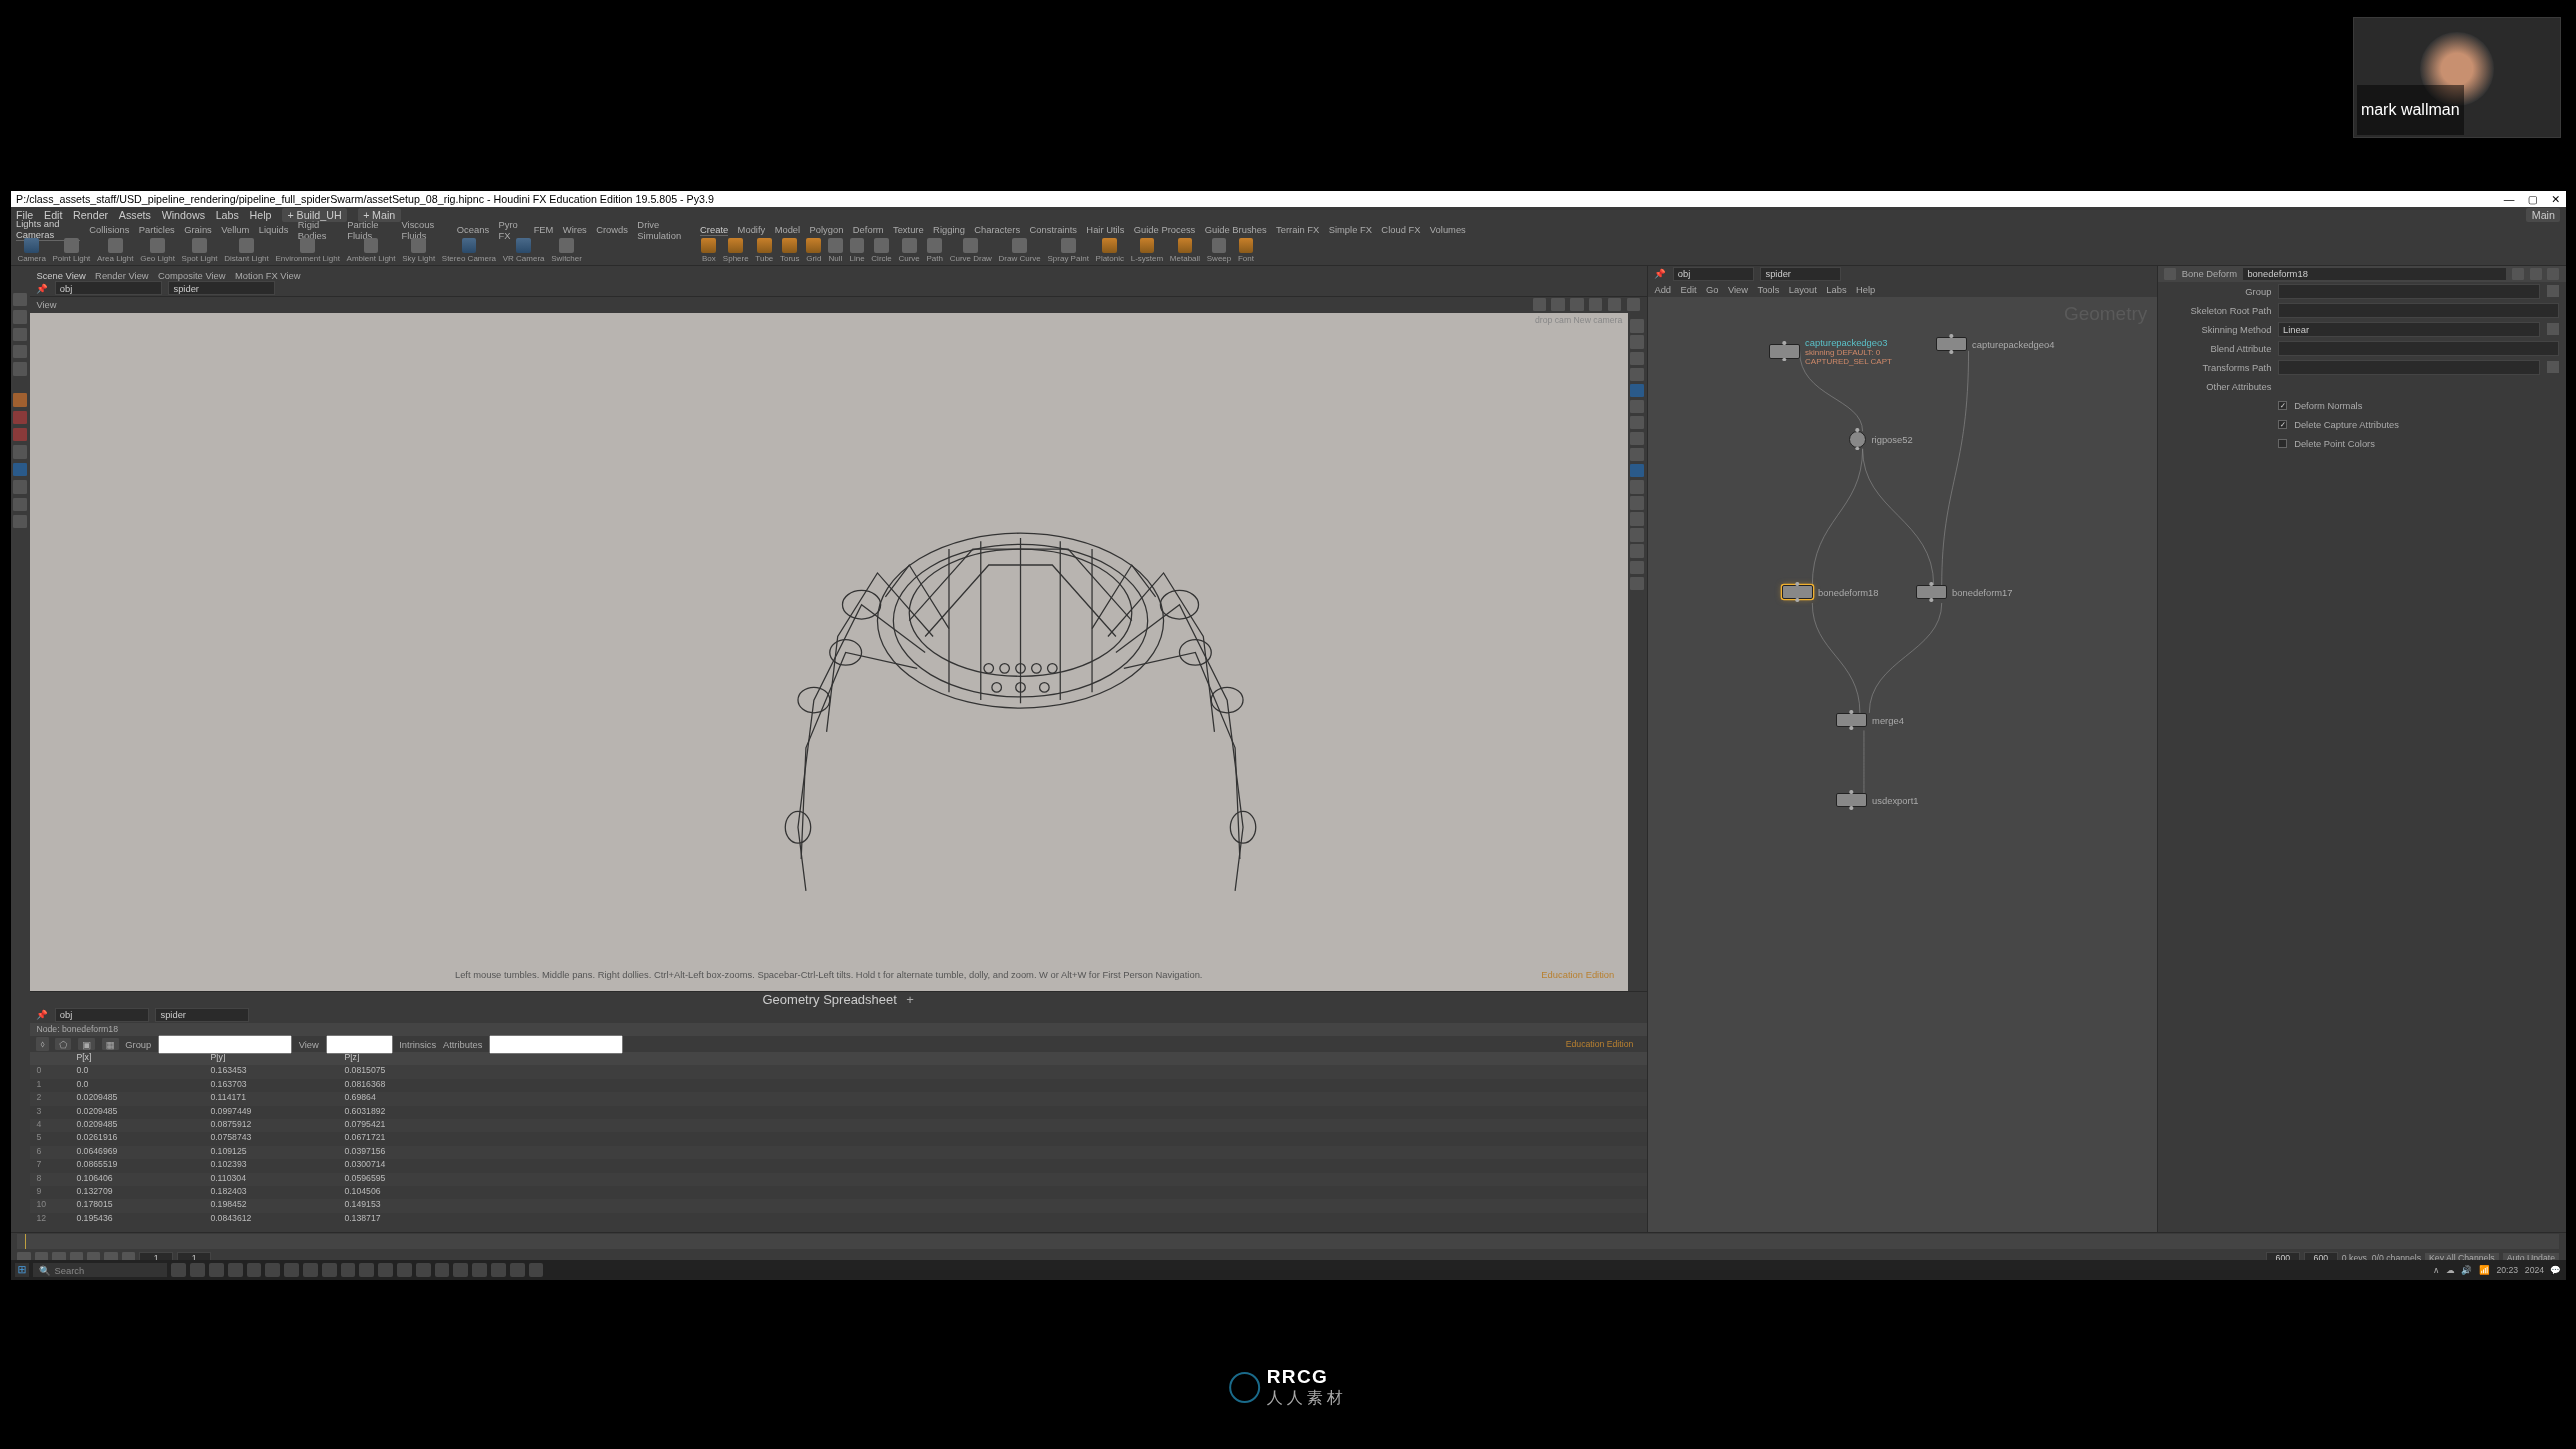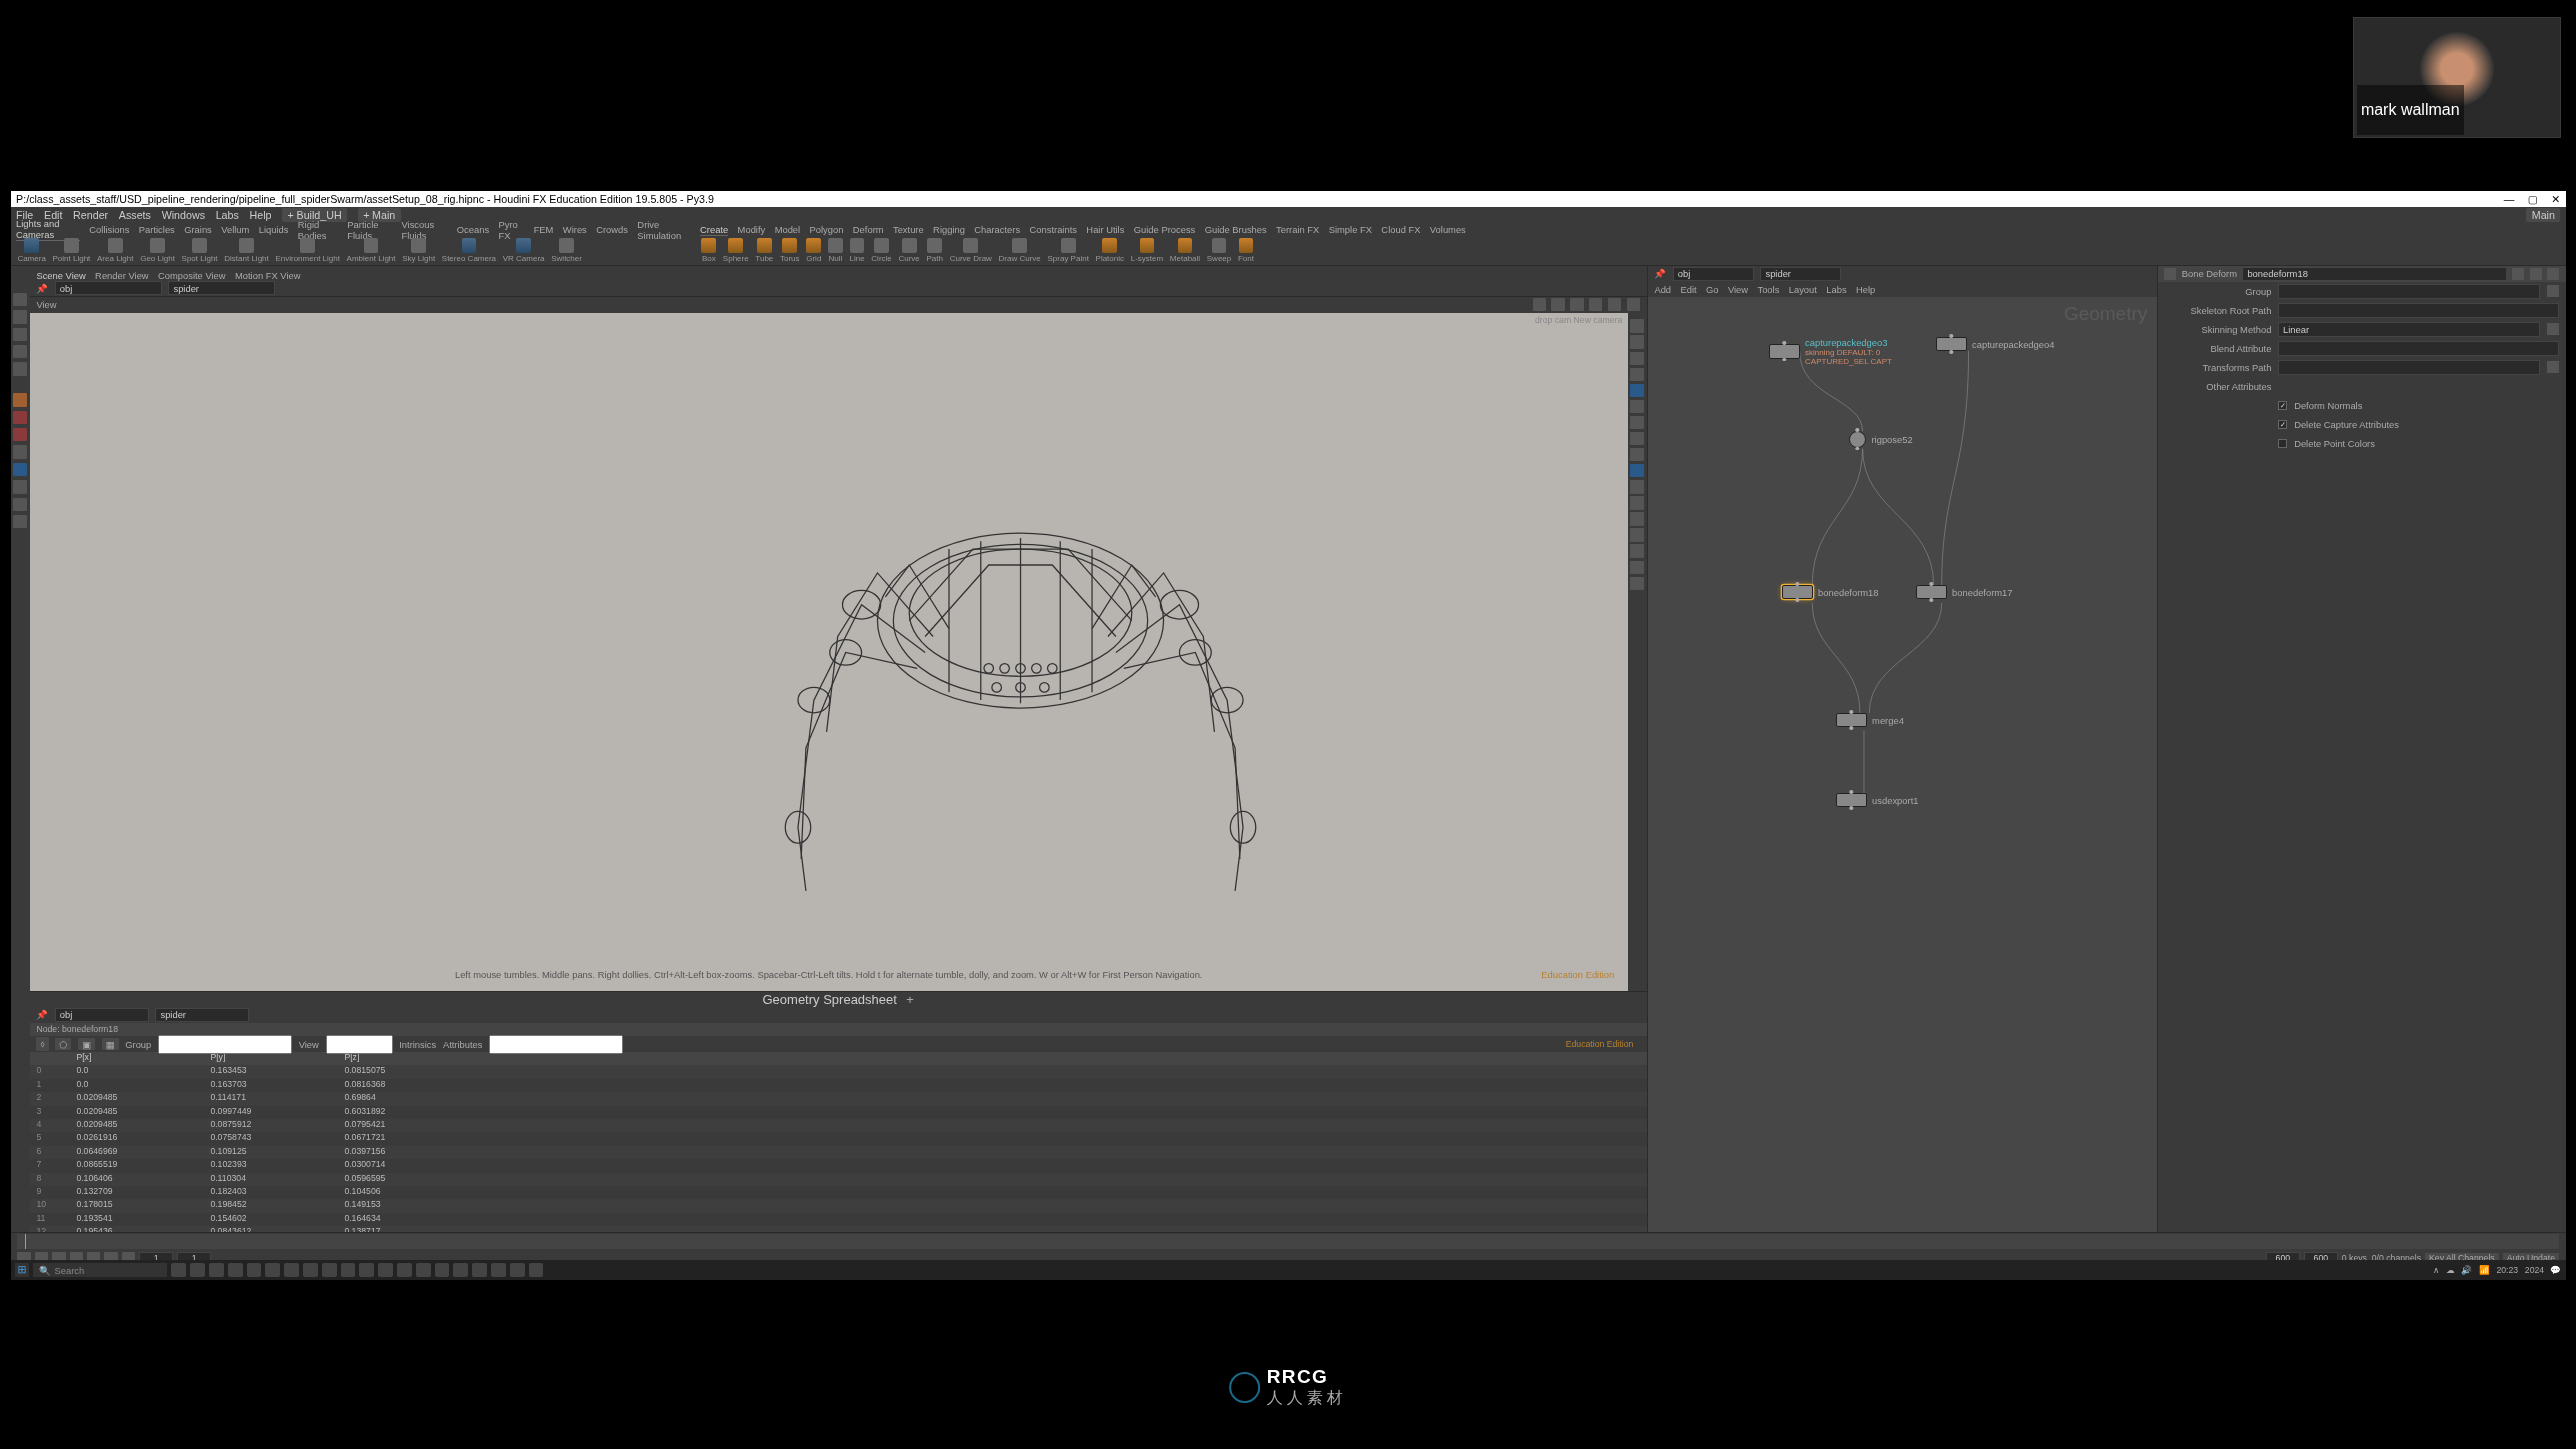--- a/index.html
+++ b/index.html
@@ -526,26 +526,20 @@
               <div>0.182403</div>
               <div>0.104506</div>
             </div>
             <div class="ss-row">
               <div>10</div>
               <div>0.178015</div>
               <div>0.198452</div>
               <div>0.149153</div>
             </div>
             <div class="ss-row">
-              <div>11</div>
-              <div>0.193541</div>
-              <div>0.154602</div>
-              <div>0.164634</div>
-            </div>
-            <div class="ss-row">
               <div>12</div>
               <div>0.195436</div>
               <div>0.0843612</div>
               <div>0.138717</div>
             </div>
           </div>
       </div>
 
     </div>
 

